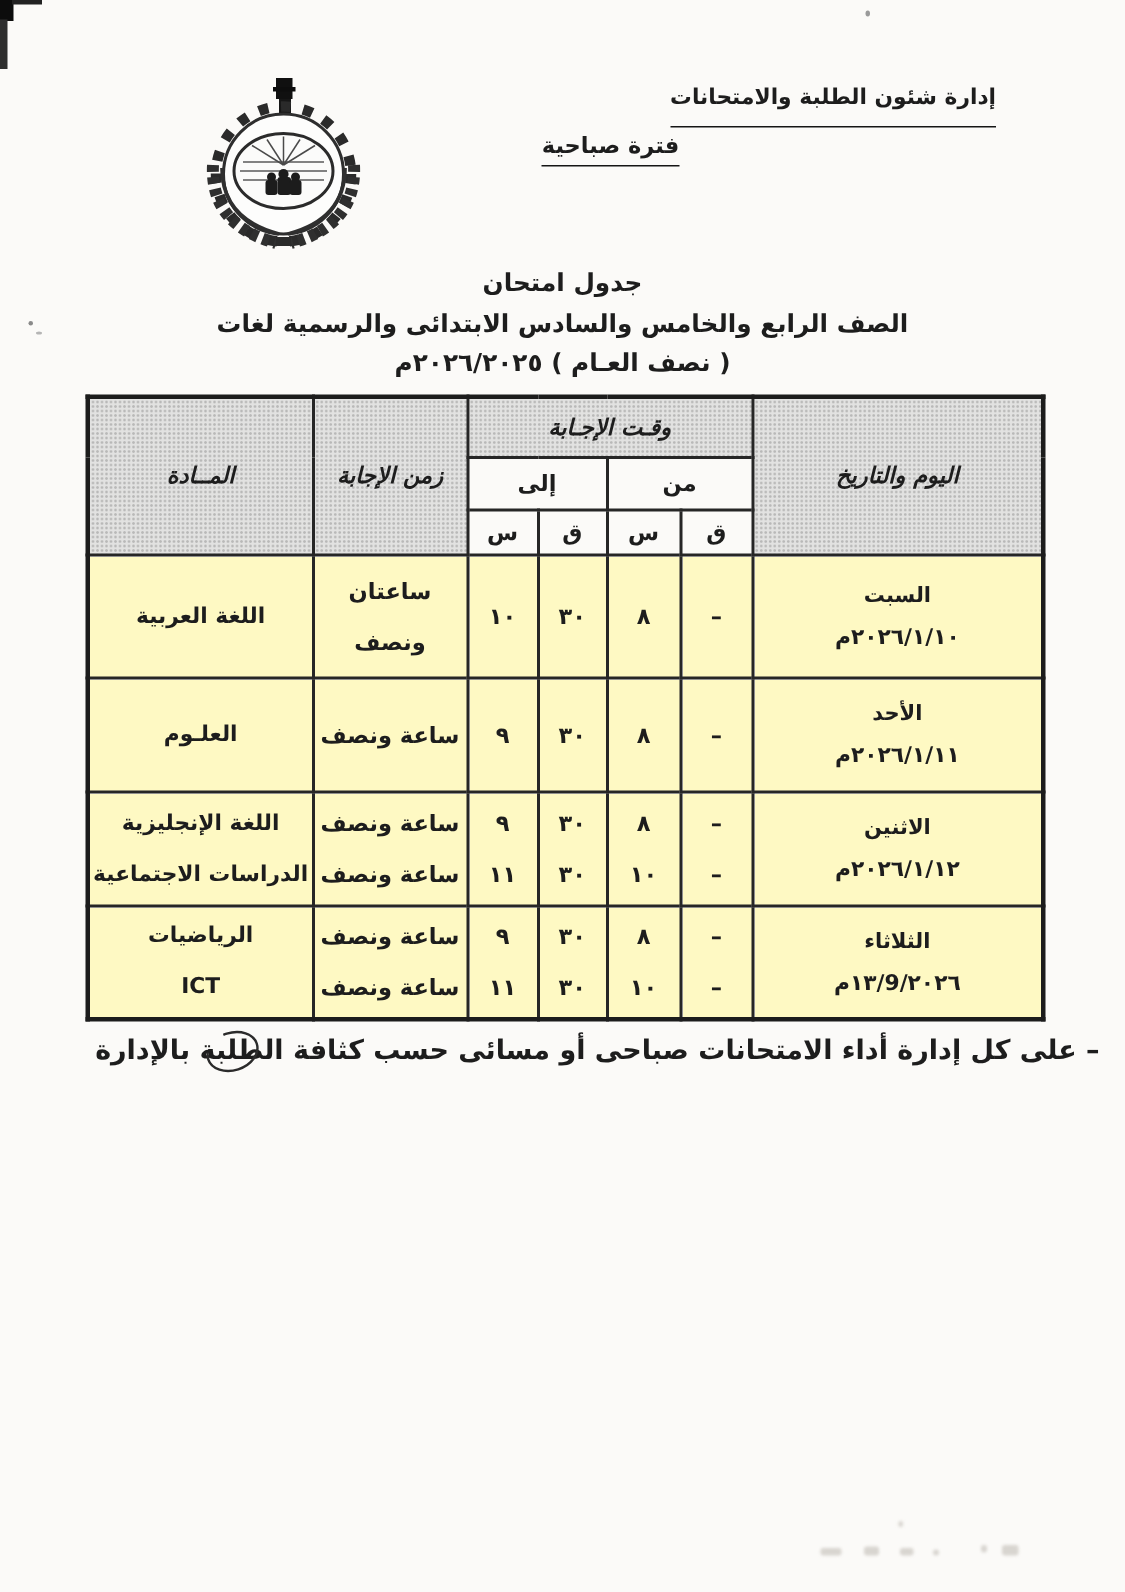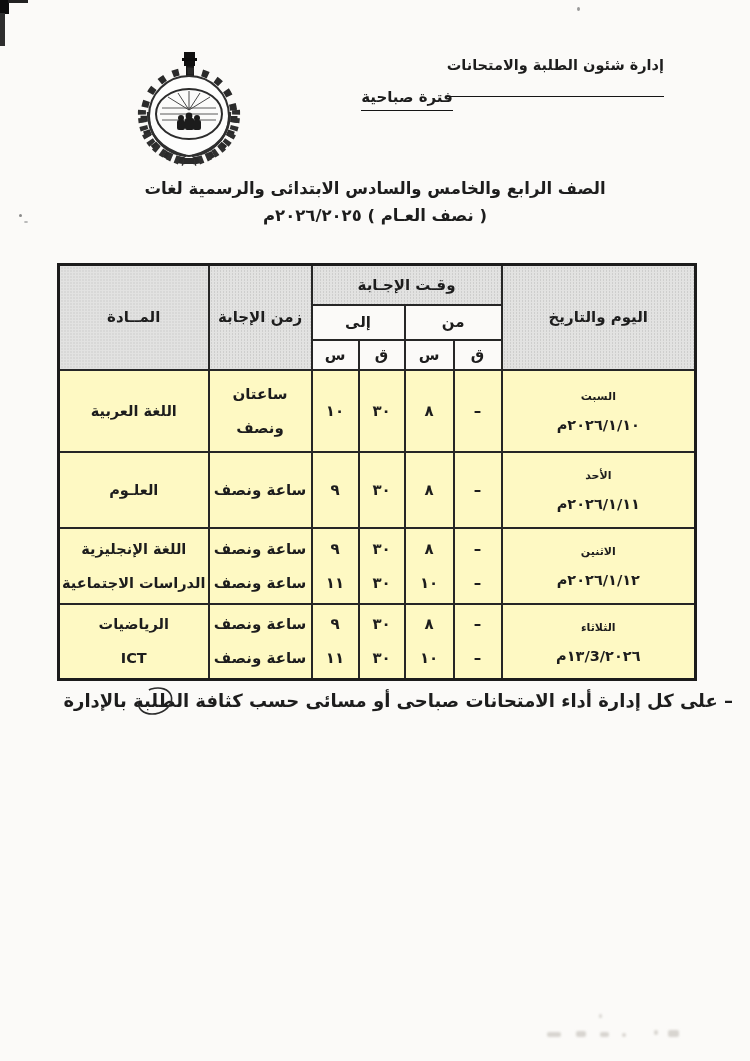--- a/index.html
+++ b/index.html
@@ -13,21 +13,21 @@
   .abs{position:absolute;}
 
   
   .corner-mark{left:0;top:0;width:9px;height:14px;background:#0c0c0c;}
   .corner-strip{left:0;top:13px;width:5px;height:33px;background:#2e2e2e;}
   .corner-top{left:8px;top:0;width:20px;height:3px;background:#222;}
   .speck{background:#9a9a9a;border-radius:50%;}
 
   
   .org-block{top:48px;right:86px;text-align:right;direction:rtl;line-height:34px;font-size:14.5px;font-weight:bold;}
-  .org-block .u{border-bottom:1.6px solid #151515;padding-bottom:14px;display:inline-block;}
+  .org-block .u{border-bottom:1.6px solid #151515;padding-bottom:2px;display:inline-block;}
   .period{top:88px;left:352px;width:110px;text-align:center;direction:rtl;font-size:15px;font-weight:bold;}
   .period span{border-bottom:1.6px solid #151515;padding-bottom:4px;display:inline-block;}
 
   .logo-wrap{top:52px;left:128px;width:122px;height:116px;}
 
   .title-block{top:176px;left:10px;right:10px;text-align:center;direction:rtl;font-weight:bold;font-size:16.5px;line-height:26.5px;}
 
   
   table.sched{
     position:absolute;left:57px;top:263px;width:637px;
@@ -36,30 +36,31 @@
   }
   table.sched th,table.sched td{
     border:2px solid #262626;text-align:center;vertical-align:middle;
     padding:0;overflow:hidden;
   }
   table.sched{border:3px solid #1c1c1c;}
   .shaded{
     background-color:#e2e2e1;
     background-image:radial-gradient(#b9b9b8 0.8px, transparent 0.9px);
     background-size:3px 3px;
+    font-style:italic;
   }
   thead th{font-size:15px;}
   thead tr:nth-child(1){height:40px;}
   thead tr:nth-child(2){height:35px;}
   thead tr:nth-child(3){height:30px;}
   tbody tr{height:76px;}
   tbody tr:first-child{height:82px;}
   tbody td{background:#fef9c3;font-size:15px;}
   .entry-line{line-height:34px;}
-  .day-cell .day-name{line-height:20px;margin-bottom:9px;font-size:11px;}
+  .day-cell .day-name{line-height:20px;margin-bottom:9px;font-size:14px;}
   .day-cell .day-date{line-height:18px;font-size:14.5px;}
   .subj-cell{font-size:14.5px;}
 
   
   .footer-note{top:690px;right:17px;direction:rtl;text-align:right;font-size:18px;font-weight:bold;letter-spacing:0;}
   .pen-mark{top:684px;left:133px;width:46px;height:38px;}
 
   
   .smudge{background:#d8d5d0;filter:blur(1px);border-radius:2px;}
 </style>
@@ -118,20 +119,21 @@
 
 <div class="abs period">
   <span>فترة صباحية</span>
 </div>
 
 <div class="abs org-block">
   <div><span class="u">إدارة شئون الطلبة والامتحانات</span></div>
 </div>
 
 <div class="abs title-block">
+  <div>جدول امتحان</div>
   <div>الصف الرابع والخامس والسادس الابتدائى والرسمية لغات</div>
   <div>( نصف العـام ) ٢٠٢٦/٢٠٢٥م</div>
 </div>
 
 <table class="sched">
   <colgroup>
     <col style="width:194px">
       <col style="width:48px">
       <col style="width:49px">
     <col style="width:46px">
@@ -232,21 +234,21 @@
           <div class="entry-line">ساعة ونصف</div>
         </td>
         <td class="data-cell subj-cell">
           <div class="entry-line">اللغة الإنجليزية</div>
           <div class="entry-line">الدراسات الاجتماعية</div>
         </td>
       </tr>
       <tr>
         <td class="day-cell">
           <div class="day-name">الثلاثاء</div>
-          <div class="day-date">٢٠٢٦/3/١٣م</div>
+          <div class="day-date">٢٠٢٦/9/١٣م</div>
         </td>
         <td class="data-cell ">
           <div class="entry-line">–</div>
           <div class="entry-line">–</div>
         </td>
         <td class="data-cell ">
           <div class="entry-line">٨</div>
           <div class="entry-line">١٠</div>
         </td>
         <td class="data-cell ">

